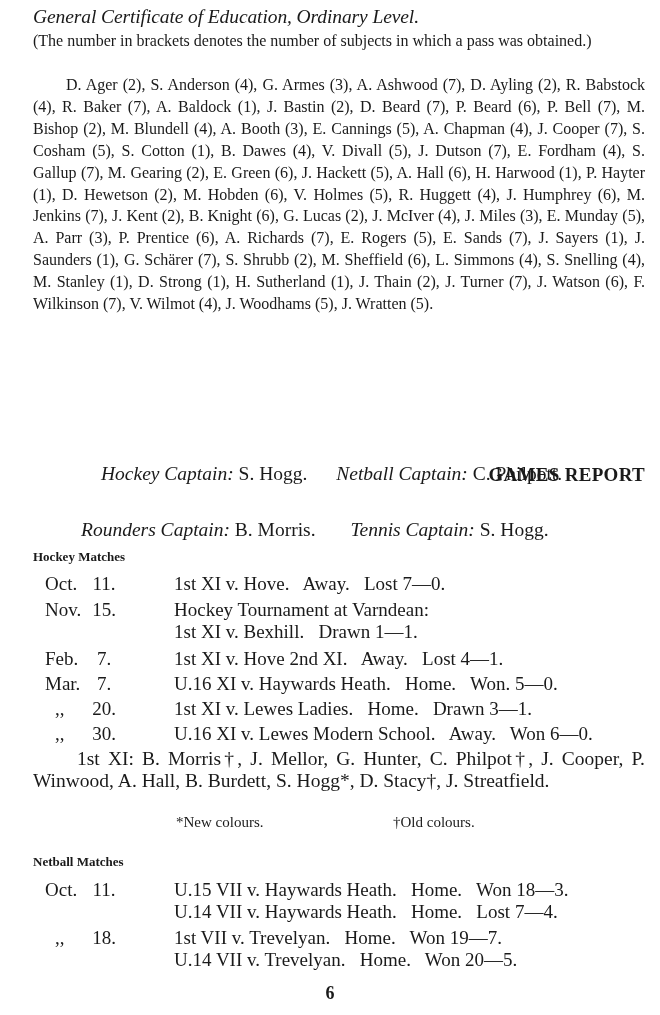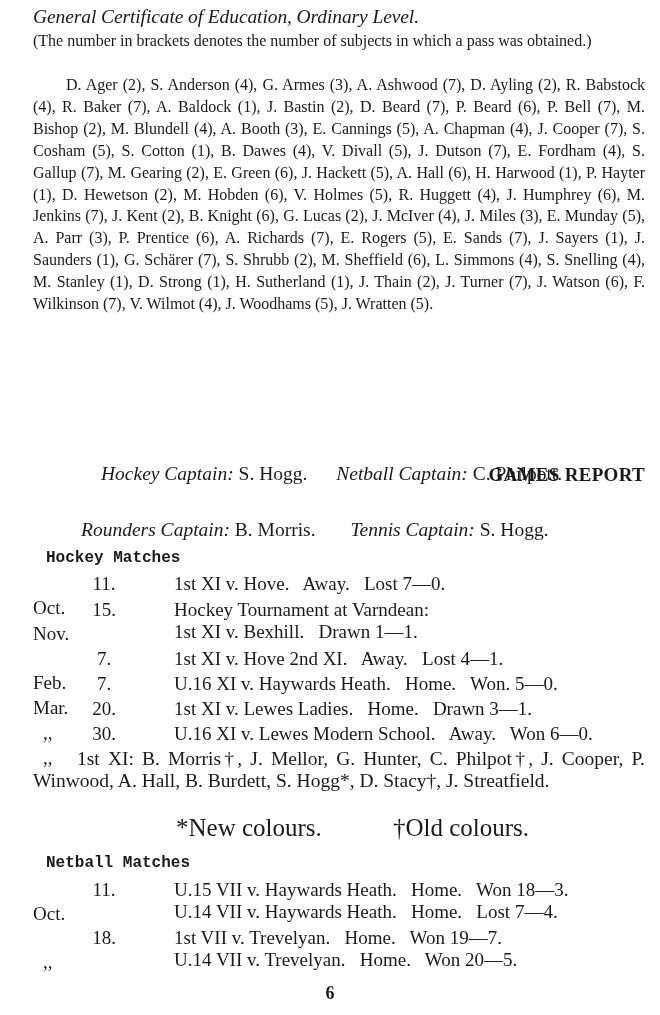--- a/index.html
+++ b/index.html
@@ -24,36 +24,36 @@
       font-weight: bold; font-size: 19px; letter-spacing: 0.3px;
     }
     .captains {
       position: absolute; left: 40px; font-size: 19.5px;
     }
     .captains i { font-style: italic; }
     .cap1 { top: 463px; margin-left: 28px; }
     .cap2 { top: 519px; margin-left: 8px; }
     .cap-gap { display: inline-block; width: 24px; }
     .section-head {
-      position: absolute; left: 13px; font-weight: bold; font-size: 16px; font-family: Liberation Mono, monospace;
+      position: absolute; left: 0; font-weight: bold; font-size: 13px;
     }
     .hockey-head { top: 549px; }
     .netball-head { top: 854px; }
     .row {
       position: absolute; left: 0; font-size: 19px; height: 22px; white-space: nowrap;
     }
-    .row .m { position: absolute; left: 0; width: 50px; margin-top: 24px; }
+    .row .m { position: absolute; left: 12px; width: 50px; }
     .row .d { position: absolute; left: 56px; width: 30px; text-align: center; }
     .row .t { position: absolute; left: 105px; margin-left: 36px; }
     .team {
       position: absolute; left: 0; width: 612px; font-size: 19.5px;
       line-height: 21.5px; text-align: justify; text-indent: 44px; top: 774px;
     }
     .colours {
-      position: absolute; top: 814px; font-size: 25px;
+      position: absolute; top: 814px; font-size: 15px;
     }
     .new-col { left: 143px; }
     .old-col { left: 360px; }
     .pagenum {
       position: absolute; top: 983px; left: 0; width: 594px; text-align: center;
       font-size: 18px; font-weight: bold;
     }
   </style>
 </head>
 <body>

